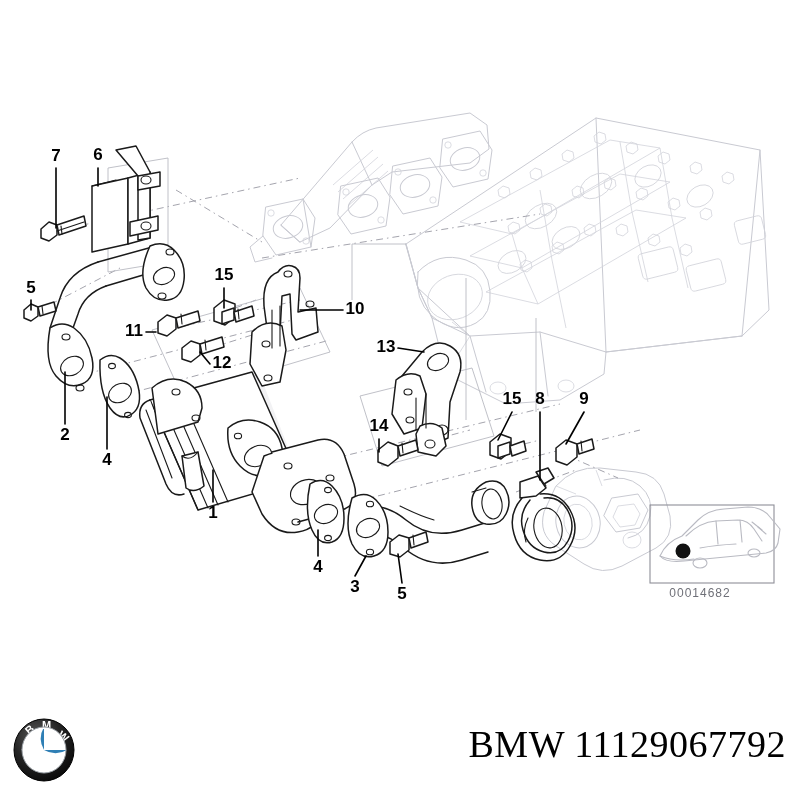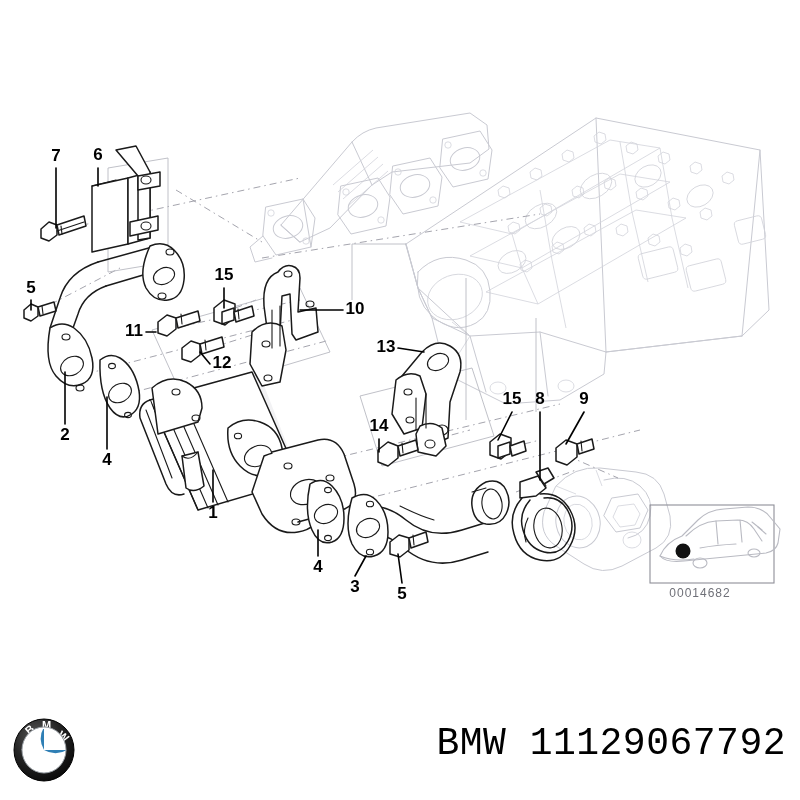--- a/index.html
+++ b/index.html
@@ -35,21 +35,21 @@
     text-anchor:middle;
   }
 
   
   #footer{
     position:absolute;left:0;bottom:0;width:800px;height:90px;
   }
   #brand-logo{position:absolute;left:12px;top:8px;width:64px;height:64px;}
   #brand-text{
     position:absolute;right:14px;top:12px;
-    font-family:Liberation Mono, monospace;
+    font-family:Liberation Serif, serif;
     font-size:38px;font-weight:normal;color:#000;
     letter-spacing:.5px;white-space:nowrap;
   }
 </style>
 </head>
 <body style="background: rgb(255, 255, 255);">
 
 <div id="stage">
 
   <svg class="layer" viewBox="0 0 800 800">

